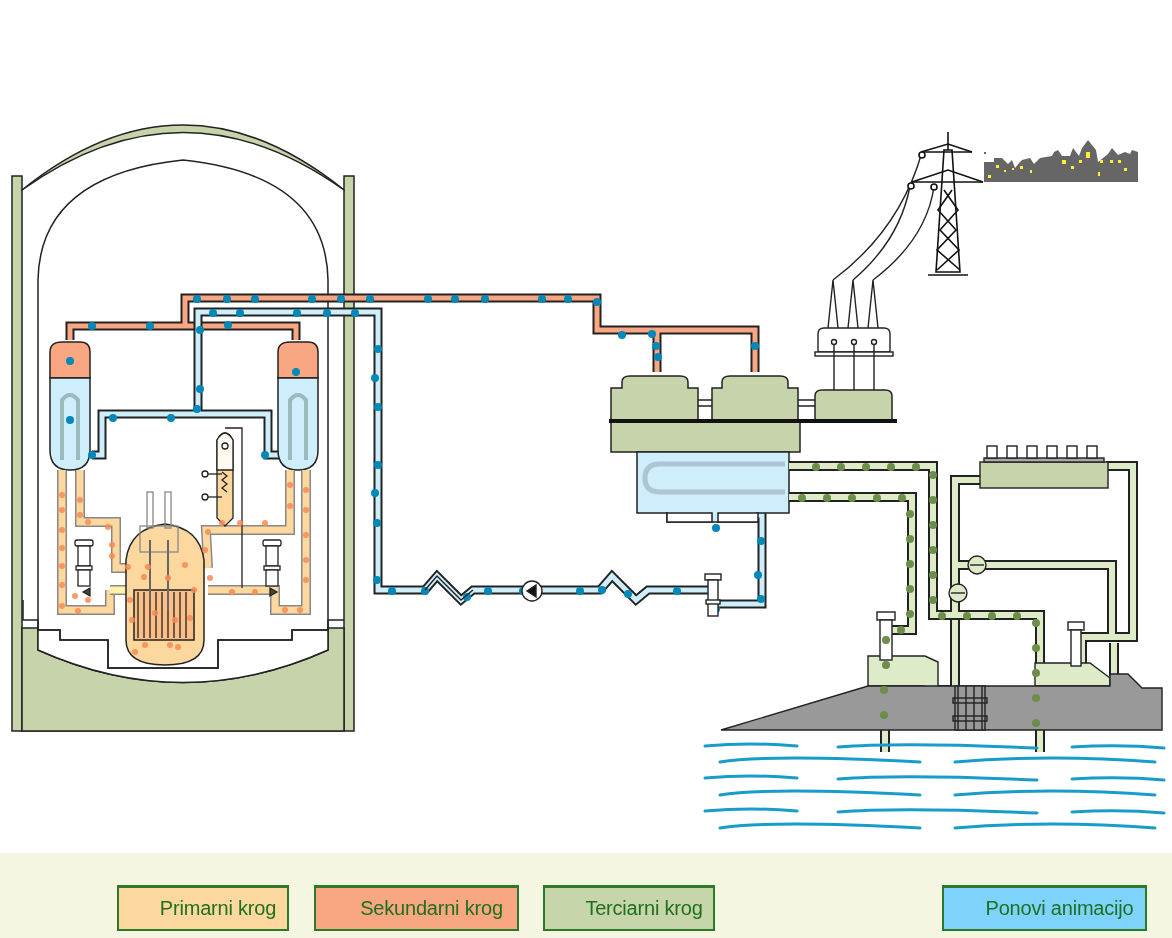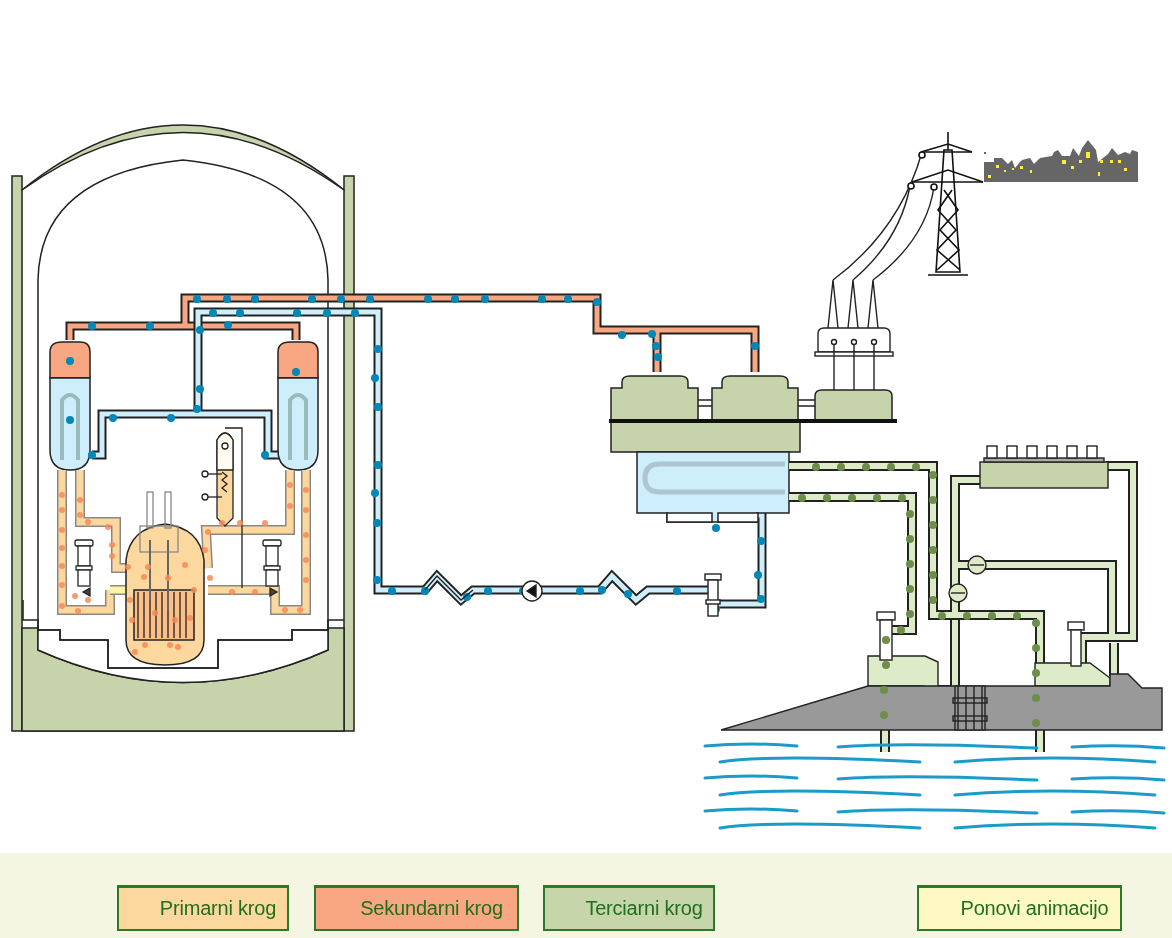--- a/index.html
+++ b/index.html
@@ -5,21 +5,21 @@
   html,body{margin:0;padding:0;background:#fff;}
   body{width:1172px;height:938px;position:relative;overflow:hidden;font-family:"Liberation Sans",sans-serif;}
   #scene{position:absolute;left:0;top:0;width:1172px;height:850px;}
   .footer{position:absolute;left:0;top:853px;width:1172px;height:85px;background:#f5f6e2;}
   .btn{position:absolute;top:32px;height:46px;border:2px solid #2a7a2a;border-top-width:3px;box-sizing:border-box;
        color:#1f6f1f;font-size:20px;display:flex;align-items:center;justify-content:center;cursor:pointer;
        font-family:"Liberation Sans",sans-serif;letter-spacing:-0.2px;padding-left:30px;}
   .b1{left:117px;width:172px;background:#fdd89e;}
   .b2{left:314px;width:205px;background:#f9a782;}
   .b3{left:543px;width:172px;background:#c7d5aa;}
-  .b4{left:917px;width:205px;background:#fef9c3;}
+  .b4{left:942px;width:205px;background:#7dd3fc;}
 </style>
 </head>
 <body>
 
 <svg id="scene" width="1172" height="850" viewBox="0 0 1172 850" xmlns="http://www.w3.org/2000/svg">
 
   <g stroke="#222" stroke-width="1.5">
     <path d="M12,176 L22,176 L22,190 Q183,60 344,190 L344,176 L354,176 L354,731 L12,731 Z" fill="#c7d3ab"></path>
     <path d="M22,190 L22,731 L344,731 L344,190 Q183,75 22,190 Z" fill="#fff" stroke="none"></path>
     <path d="M22,190 Q183,75 344,190" fill="none"></path>

